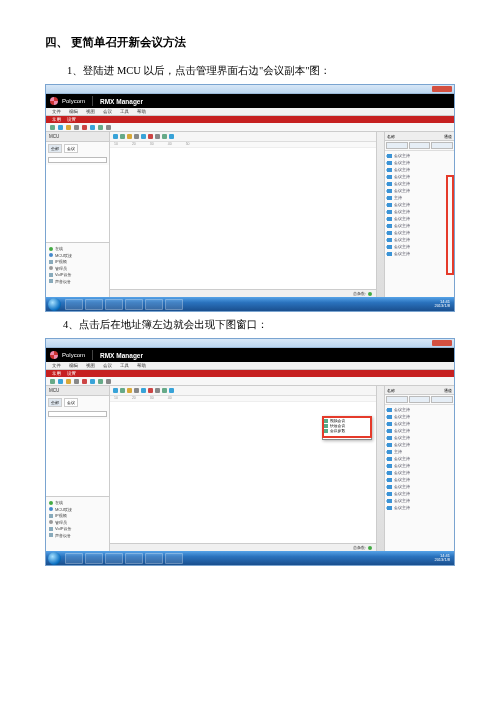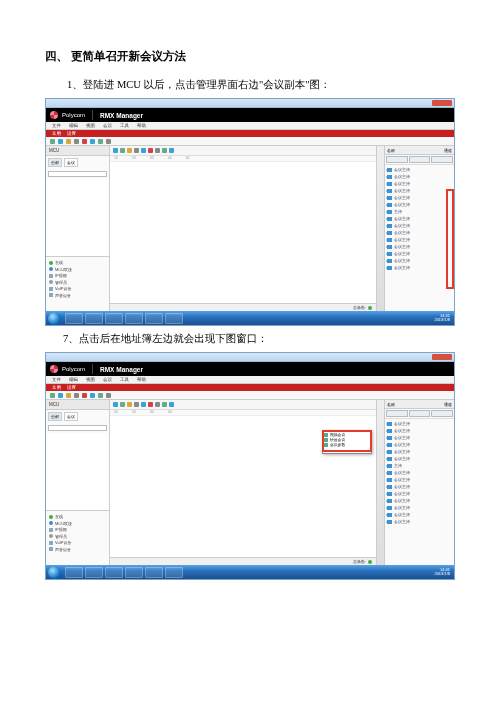--- a/index.html
+++ b/index.html
@@ -5,21 +5,21 @@
     * { margin: 0; padding: 0; box-sizing: border-box; }
     body {
       width: 500px;
       height: 707px;
       background: #ffffff;
       font-family: "SimSun", serif;
       padding: 35px 45px;
       font-size: 11px;
       color: #000;
     }
-    .heading { font-weight: bold; margin-bottom: 14px; font-size: 11.5px; margin-top: 14px; }
+    .heading { font-weight: bold; margin-bottom: 14px; font-size: 11.5px; }
     .step { margin-left: 22px; margin-bottom: 6px; font-size: 10.5px; }
     .step2 { margin-left: 18px; margin-bottom: 6px; margin-top: 6px; font-size: 10.5px; }
 
     
     .shot {
       width: 410px;
       margin-left: 0;
       margin-bottom: 4px;
       border: 1px solid #7aa4d0;
       position: relative;
@@ -329,21 +329,21 @@
       <div class="tb-item"></div>
       <div class="tb-item"></div>
     </div>
     <div class="tb-clock">
       <div>14:41</div>
       <div>2013/1/8</div>
     </div>
   </div>
 </div>
 
-<div class="step2">7、点击后在地址簿左边就会出现下图窗口：</div>
+<div class="step2">4、点击后在地址簿左边就会出现下图窗口：</div>
 
 <div class="shot">
   <div class="win-top">
     <div class="win-close"></div>
   </div>
   <div class="polycom-bar">
     <div class="poly-logo"></div>
     <span class="poly-text">Polycom</span>
     <div class="poly-divider"></div>
     <span class="poly-title">RMX Manager</span>

